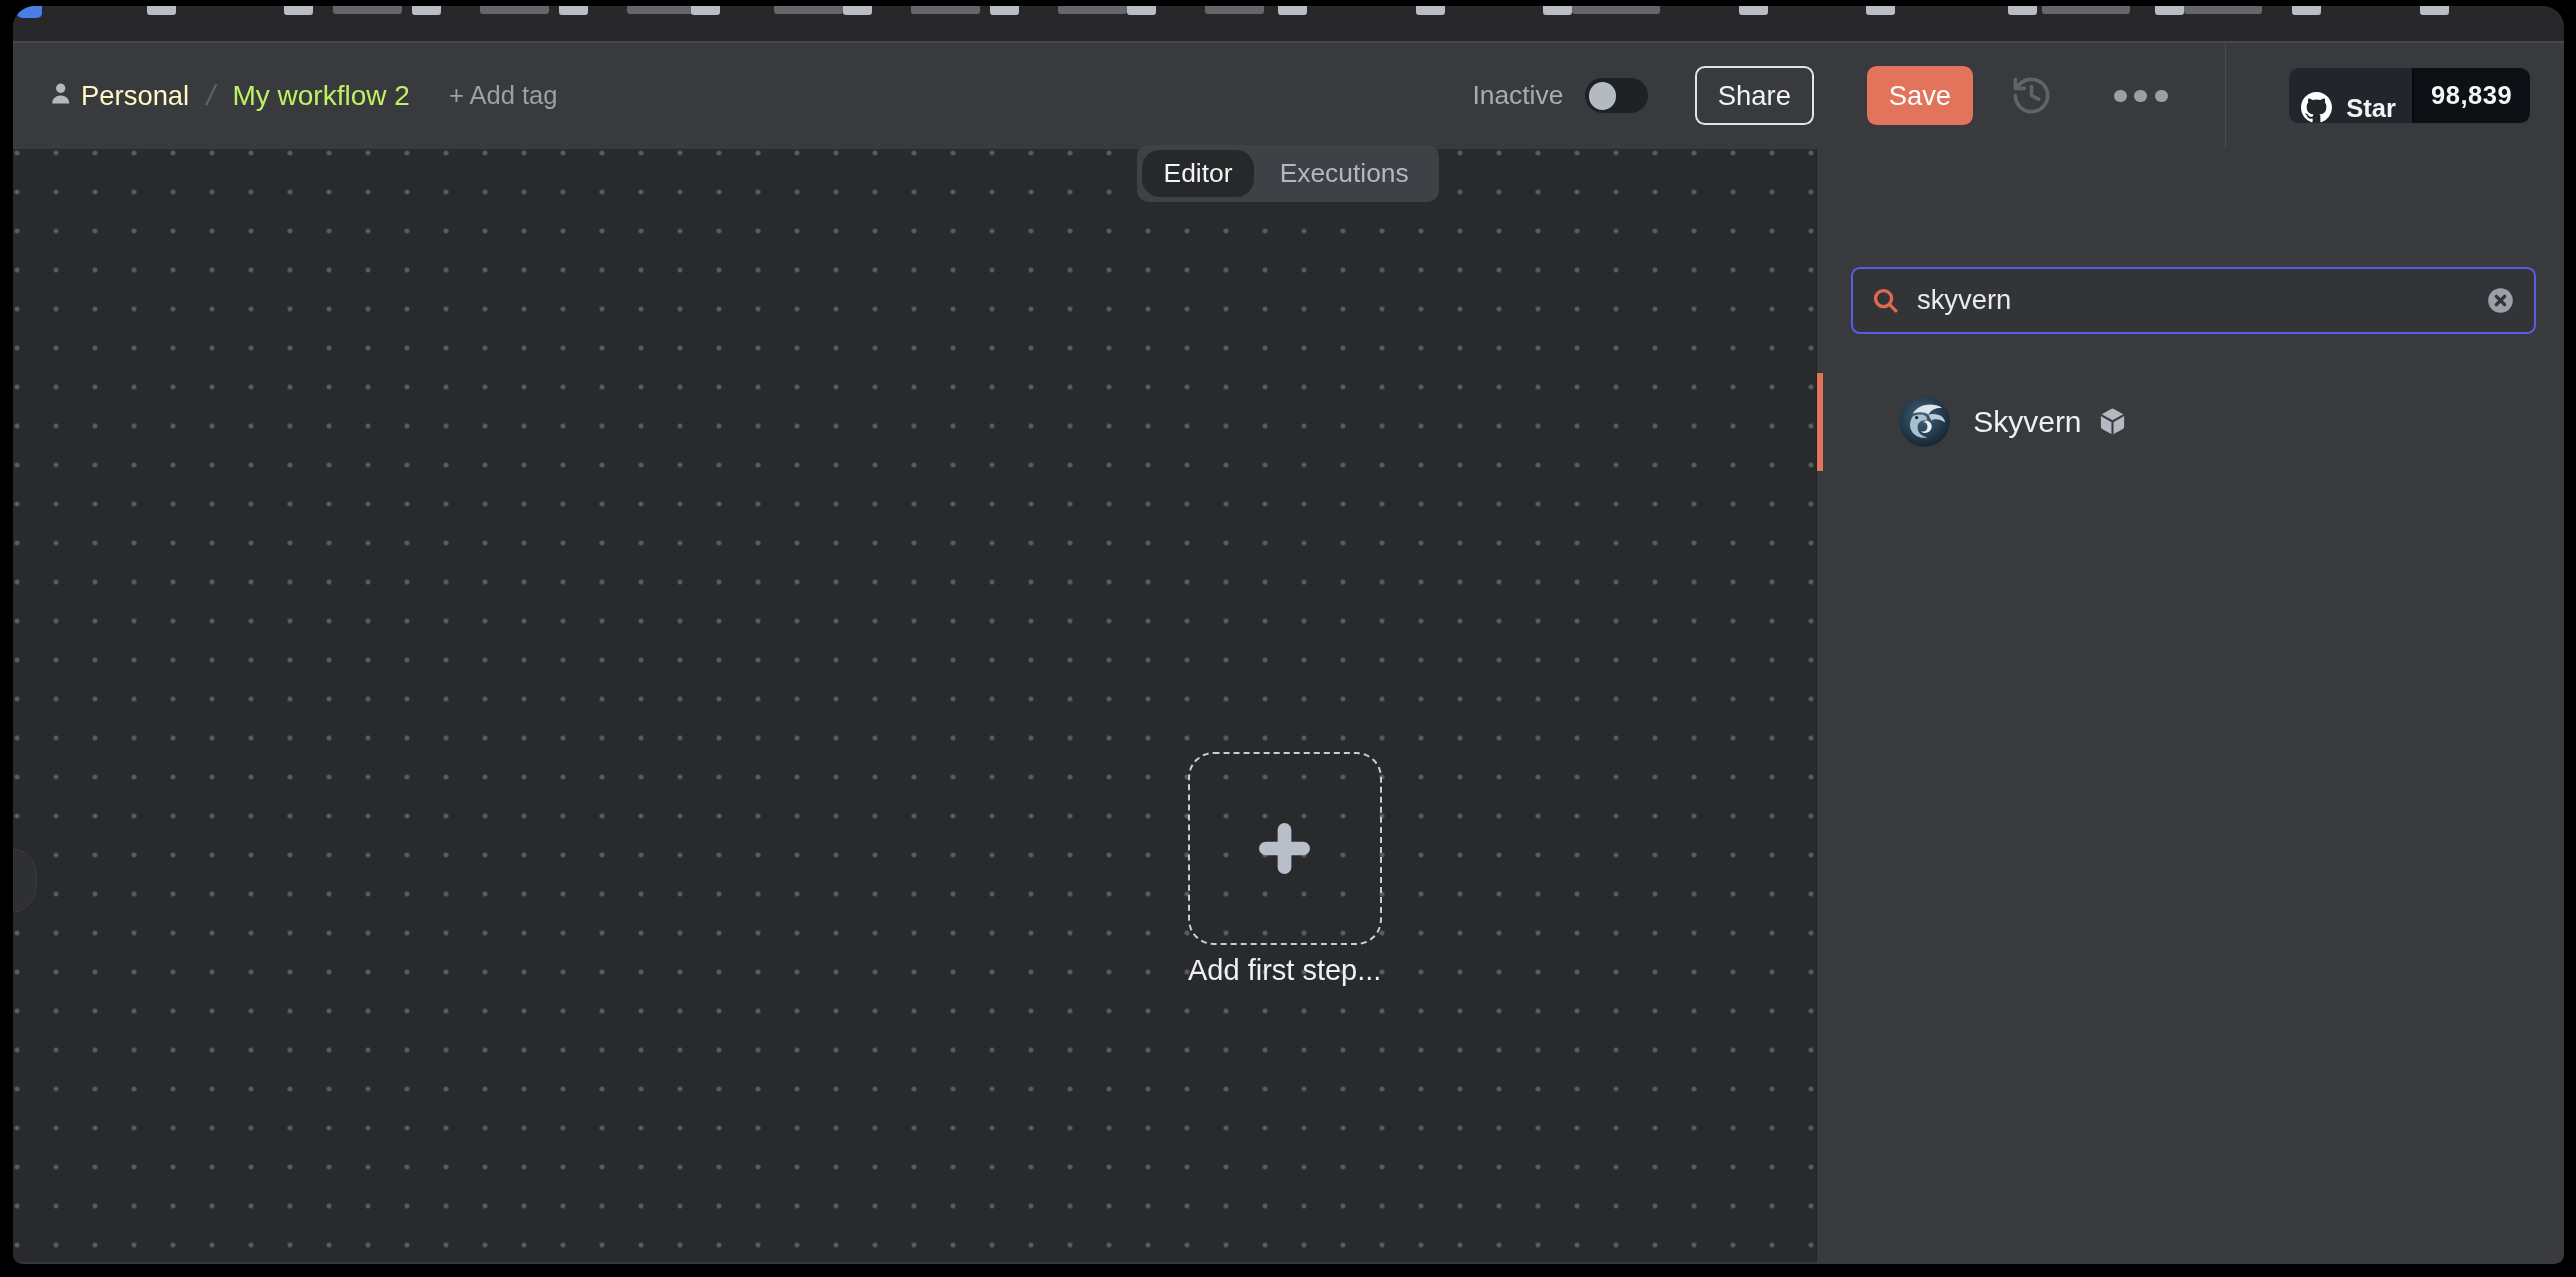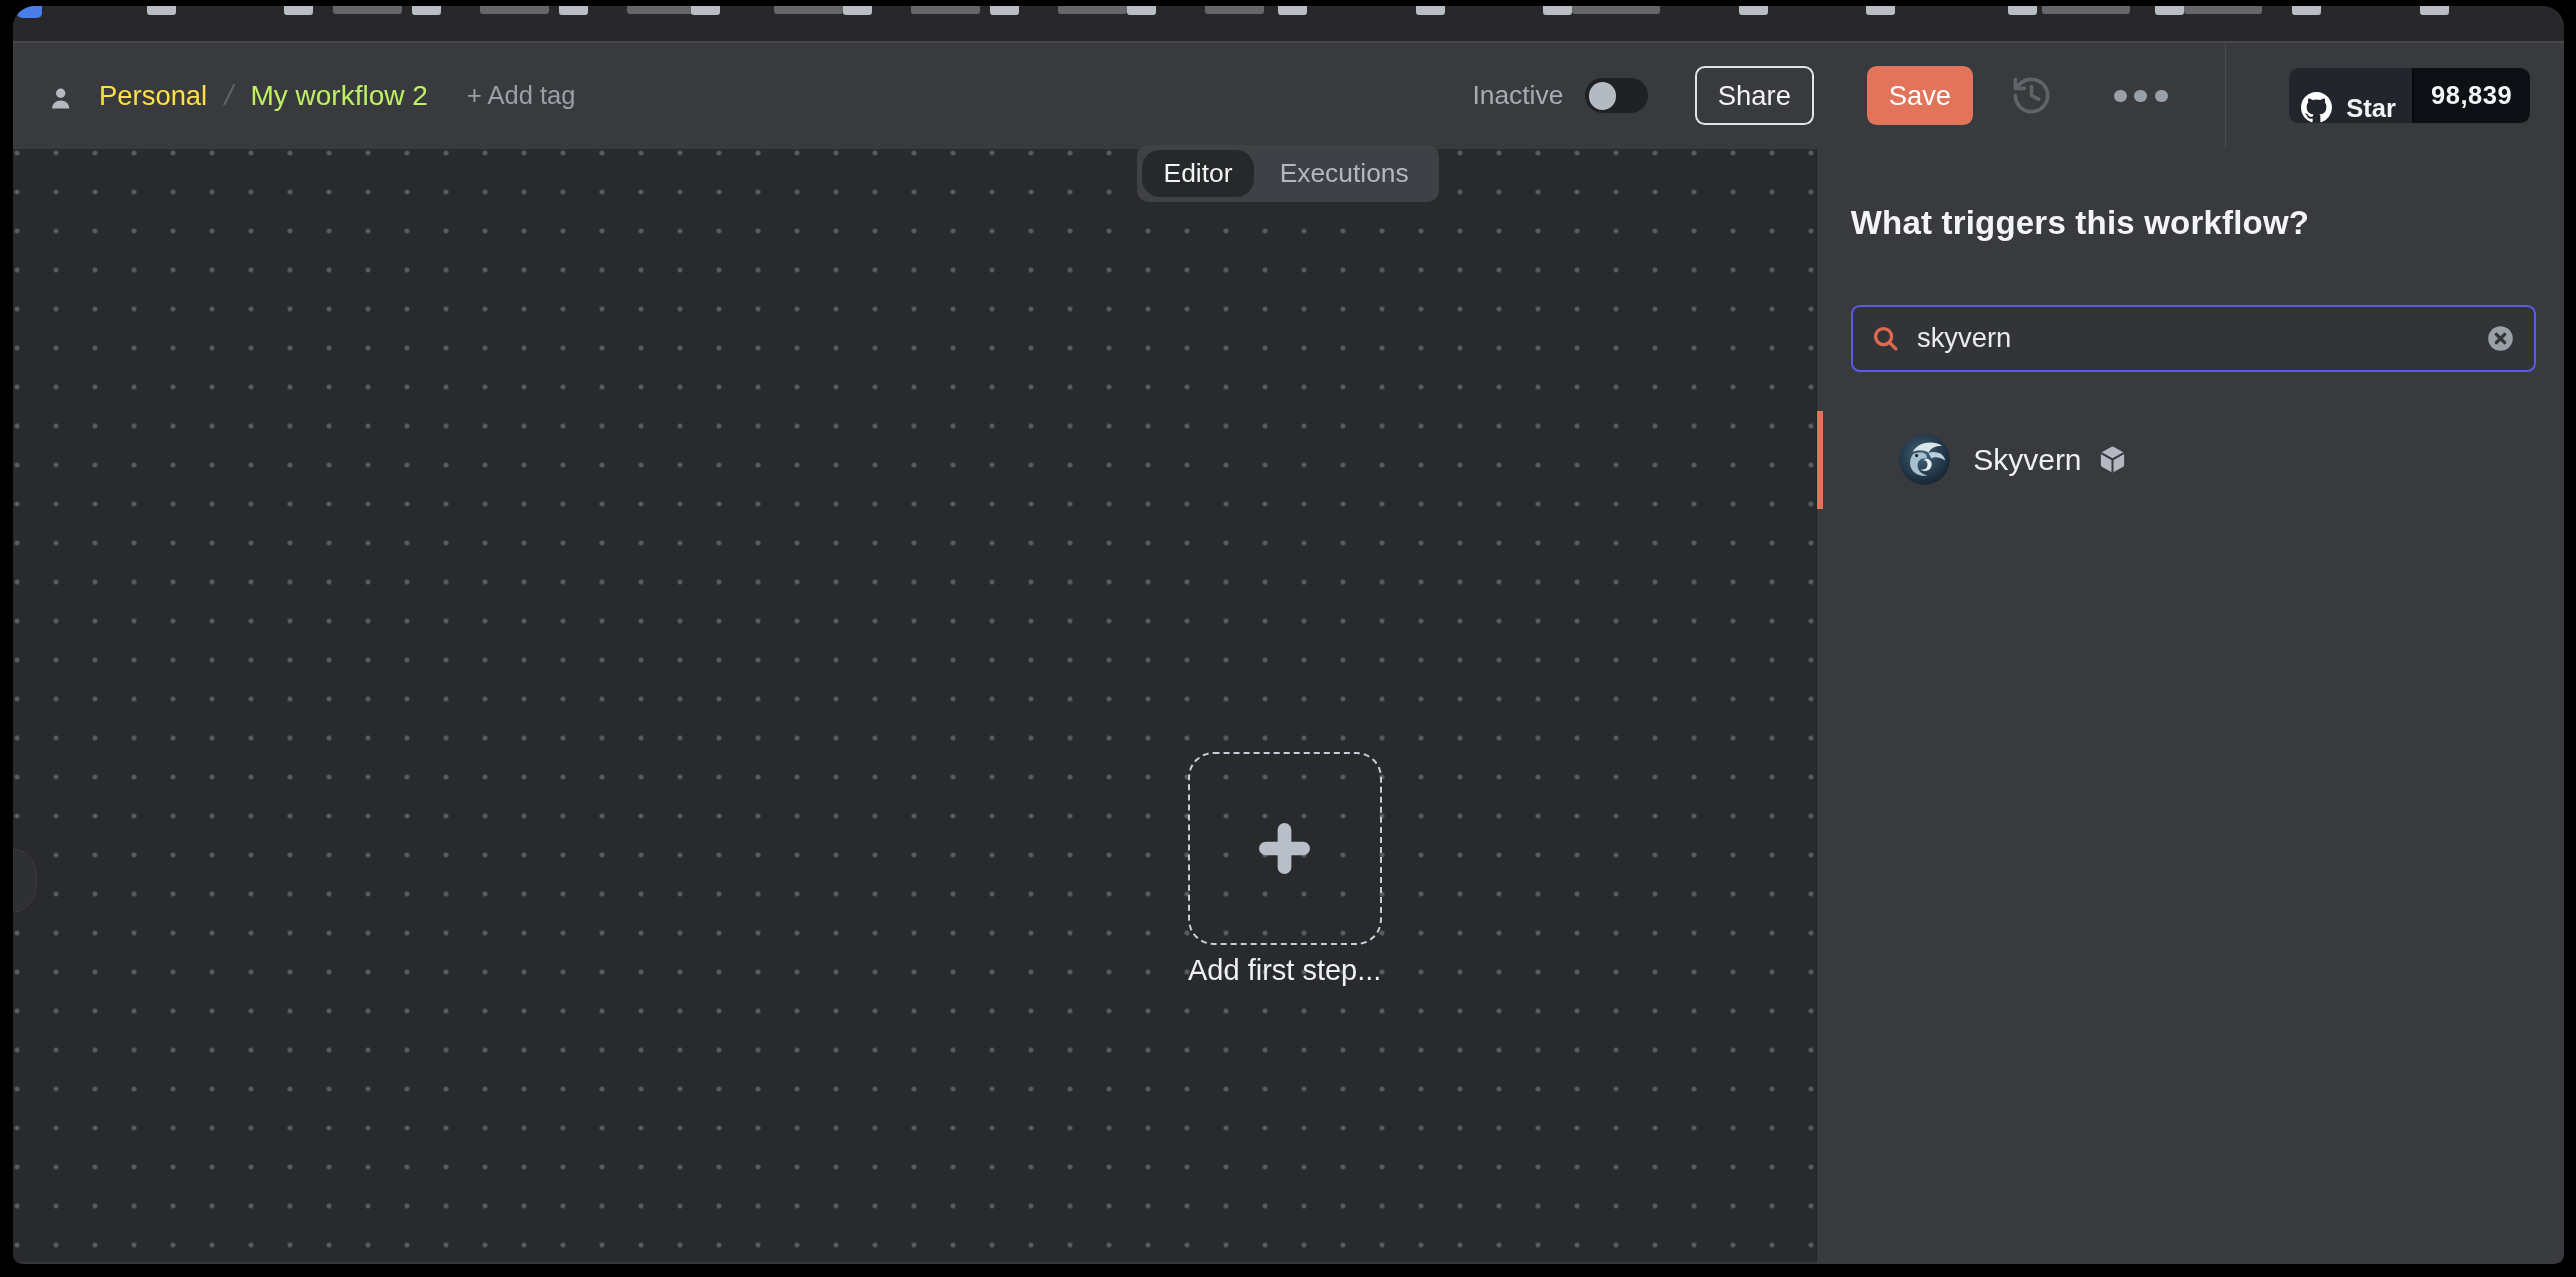--- a/index.html
+++ b/index.html
@@ -12,21 +12,21 @@
   
   .strip { position:relative; height:37px; background:#28282b; border-bottom:2px solid #47484b; }
   .tab-mark { position:absolute; top:0; height:7.8px; border-radius:0 0 2.9px 2.9px; background:rgba(172,177,184,.45); }
   .tab-mark.bright { background:#b9bec5; height:8.8px; }
   .tab-mark.blue { background:#4a7de8; height:11.8px; border-radius:0 0 4.9px 4.9px; }
 
   
   .header { position:relative; height:106px; background:#393a3d; display:flex; align-items:center;
             padding:0 34px; }
   .breadcrumb { display:flex; align-items:center; gap:17.6px; }
-  .crumb-proj { color:#fde047; font-size:27.4px; display:flex; align-items:flex-end; gap:25px; cursor:pointer; }
+  .crumb-proj { color:#fef9c3; font-size:27.4px; display:flex; align-items:flex-start; gap:7px; cursor:pointer; }
   .crumb-sep { color:#606266; font-size:29px; font-weight:300; transform:skewX(-12deg); }
   .crumb-name { color:#bef264; font-size:28px; font-weight:500; }
   .add-tag { color:#9aa0a8; font-size:25.5px; margin-left:21.5px; cursor:pointer; }
 
   .header-right { margin-left:auto; display:flex; align-items:center; height:100%; }
   .inactive-label { color:#a7acb4; font-size:26.4px; margin-right:21.5px; }
   .toggle { width:63px; height:35px; border-radius:17.6px; background:#1f2124; position:relative; cursor:pointer; margin-right:47px; }
   .toggle .knob { position:absolute; left:3.9px; top:3.9px; width:27.4px; height:27.4px; border-radius:50%; background:#b4bac2; }
   .btn-share { width:119px; height:59px; border:2px solid #e2e4e8; border-radius:9.8px; background:transparent;
                color:#f2f3f5; font-size:27.4px; display:flex; align-items:center; justify-content:center;
@@ -181,21 +181,20 @@
       <div class="edge-handle"></div>
       <div class="add-step-box">
         <svg width="51" height="51" viewBox="0 0 52 52">
           <path d="M26 7 V45 M7 26 H45" stroke="#b9bfc9" stroke-width="14" stroke-linecap="round"></path>
         </svg>
       </div>
       <div class="add-step-label">Add first step...</div>
     </div>
 
     <div class="panel">
-      <div class="panel-title">What triggers this workflow?</div>
 
       <div class="search-box">
         <svg class="icon-search" viewBox="0 0 24 24" fill="none" stroke="#e06a4e" stroke-width="2.6" stroke-linecap="round">
           <circle cx="10.5" cy="10.5" r="6.2"></circle>
           <path d="M15.2 15.2 L20 20"></path>
         </svg>
         <input type="text" spellcheck="false" value="skyvern" style="">
         <svg class="icon-clear" viewBox="0 0 24 24">
           <circle cx="12" cy="12" r="9.5" fill="#9aa0a8"></circle>
           <path d="M8.8 8.8 L15.2 15.2 M15.2 8.8 L8.8 15.2" stroke="#333438" stroke-width="2.6" stroke-linecap="round"></path>

